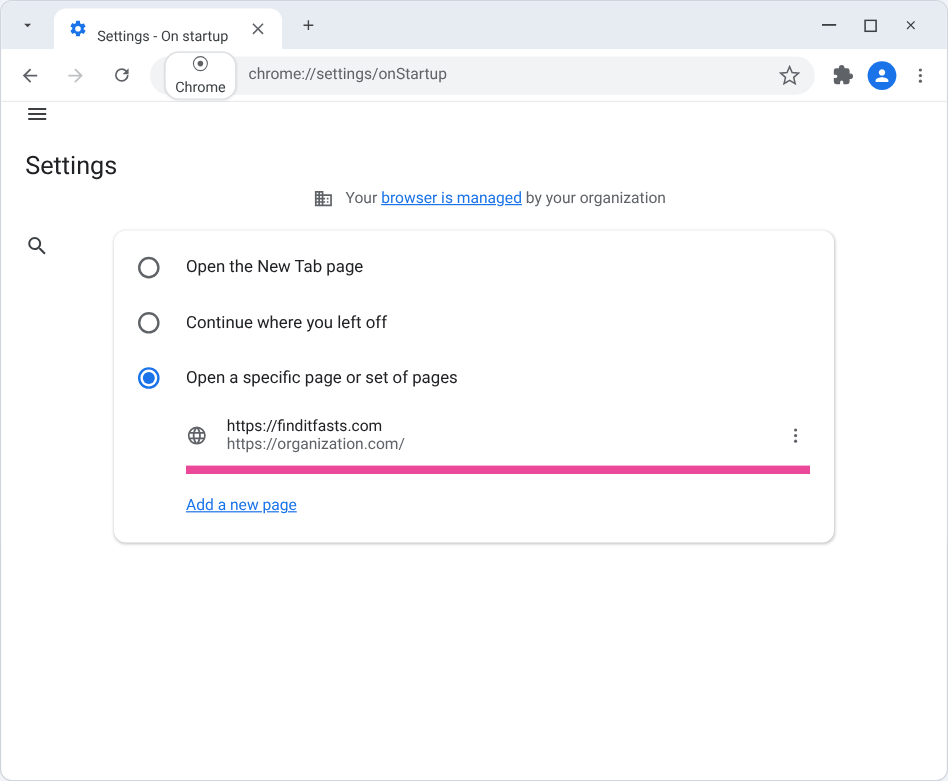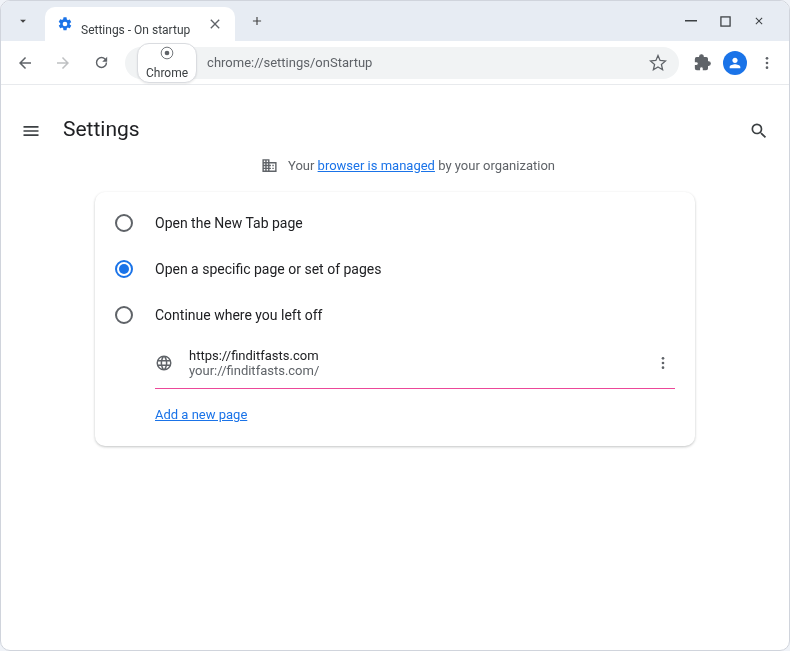--- a/index.html
+++ b/index.html
@@ -26,21 +26,21 @@
   .site-chip { background: #fff; border-radius: 12px; padding: 2px 8px; display: flex; align-items: center; gap: 6px; font-size: 12px; color: #3c4043; border:1px solid #dadce0; box-shadow: 0 1px 2px rgba(0,0,0,0.08); flex-direction: column;}
   .chrome-logo { width: 14px; height: 14px; }
   .url-text { font-size: 13px; color: #5f6368; }
   .omni-spacer { flex: 1; }
   .omni-action { color: #5f6368; width:18px; height:18px; display:flex; align-items:center; justify-content:center;}
   .tb-right { display:flex; gap:12px; align-items:center; padding:0 4px;}
   .avatar { width:24px; height:24px; border-radius:50%; background:#1a73e8; color:#fff; display:flex; align-items:center; justify-content:center;}
   .kebab { color:#5f6368; }
   
   
-  .settings-hdr { height: 56px; display: flex; align-items: flex-end; padding: 0 20px; gap: 22px; background:#fff;}
+  .settings-hdr { height: 56px; display: flex; align-items: flex-start; padding: 0 20px; gap: 22px; background:#fff;flex-direction:column;}
   .hamburger { color: #3c4043; width:20px;}
   .settings-title { font-size: 21px; color: #202124; }
   .hdr-spacer { flex:1; }
   .search-btn { color: #3c4043; }
   
   
   .content { background: #fff; padding-top: 8px; }
   .managed-banner { display: flex; align-items: center; justify-content: center; gap: 10px; padding: 8px 0 18px; font-size: 13px; color: #5f6368; margin-left: 26px; }
   .managed-banner a { color: #1a73e8; text-decoration: underline; }
   .building-icon { color:#5f6368; }
@@ -48,21 +48,21 @@
   .section-label { font-size: 14px; color: #3c4043; padding: 6px 0 10px 98px; }
   
   .card { margin: 0 auto; width: 600px; background: #fff; border-radius: 10px; box-shadow: 0 1px 3px rgba(60,64,67,0.2), 0 1px 2px rgba(60,64,67,0.12); padding: 8px 0; }
   
   .radio-row { display: flex; align-items: center; gap: 22px; padding: 14px 20px; font-size: 14px; color: #202124; cursor: pointer; }
   .radio-outer { width: 18px; height: 18px; border: 2px solid #5f6368; border-radius: 50%; position: relative; flex-shrink:0;}
   .radio-outer.selected { border-color: #1a73e8; }
   .radio-inner { width: 10px; height: 10px; background: #1a73e8; border-radius: 50%; position: absolute; top: 50%; left: 50%; transform: translate(-50%,-50%); }
   
   .pages-sub { padding: 0 20px 0 60px; }
-  .page-entry { display: flex; align-items: center; gap: 16px; padding: 10px 0; border-bottom: 1px solid #ec4899; }
+  .page-entry { display: flex; align-items: center; gap: 16px; padding: 10px 0; border-bottom: 7px solid #ec4899; }
   .globe { color: #5f6368; width:18px; flex-shrink:0;}
   .page-lines { flex: 1; }
   .page-title { font-size: 13px; color: #202124; }
   .page-url { font-size: 13px; color: #5f6368; }
   .entry-menu { color: #5f6368; padding-right: 4px; }
   
   .link-row { padding: 15px 0; border-bottom: 1px solid #e8eaed; }
   .link-row:last-child { border-bottom: none; }
   .link-row a { color: #1a73e8; font-size: 13px; text-decoration: underline; cursor: pointer; }
   
@@ -191,38 +191,38 @@
       </span>
     </div>
 
 
     <div class="card">
       <div class="radio-row">
         <div class="radio-outer"></div>
         <span>Open the New Tab page</span>
       </div>
       <div class="radio-row">
+        <div class="radio-outer"></div>
+        <span>Continue where you left off</span>
+      </div>
+      <div class="radio-row">
         <div class="radio-outer selected">
             <div class="radio-inner"></div>
           </div>
         <span>Open a specific page or set of pages</span>
-      </div>
-      <div class="radio-row">
-        <div class="radio-outer"></div>
-        <span>Continue where you left off</span>
       </div>
 
       <div class="pages-sub">
         <div class="page-entry">
           <svg class="globe" viewBox="0 0 24 24">
               <path fill="currentColor" d="M12 2a10 10 0 100 20 10 10 0 000-20zm6.93 6h-2.95a15.65 15.65 0 00-1.38-3.56A8.03 8.03 0 0118.93 8zM12 4.04c.83 1.2 1.48 2.53 1.91 3.96h-3.82c.43-1.43 1.08-2.76 1.91-3.96zM4.26 14a7.95 7.95 0 010-4h3.38a16.5 16.5 0 000 4H4.26zm.82 2h2.95c.32 1.25.78 2.45 1.38 3.56A8.03 8.03 0 015.08 16zm2.95-8H5.08a8.03 8.03 0 014.33-3.56A15.65 15.65 0 008.03 8zM12 19.96c-.83-1.2-1.48-2.53-1.91-3.96h3.82c-.43 1.43-1.08 2.76-1.91 3.96zM14.34 14H9.66a14.7 14.7 0 010-4h4.68a14.7 14.7 0 010 4zm.25 5.56c.6-1.11 1.06-2.31 1.38-3.56h2.95a8.03 8.03 0 01-4.33 3.56zM16.36 14a16.5 16.5 0 000-4h3.38a7.95 7.95 0 010 4h-3.38z"></path>
             </svg>
           <div class="page-lines">
             <div class="page-title">https://finditfasts.com</div>
-            <div class="page-url">your://finditfasts.com/</div>
+            <div class="page-url">https://organization.com/</div>
           </div>
           <div class="entry-menu">
               <svg width="16" height="16" viewBox="0 0 24 24">
                 <circle cx="12" cy="5" r="2" fill="currentColor"></circle>
                 <circle cx="12" cy="12" r="2" fill="currentColor"></circle>
                 <circle cx="12" cy="19" r="2" fill="currentColor"></circle>
               </svg>
             </div>
         </div>
         <div class="link-row">

